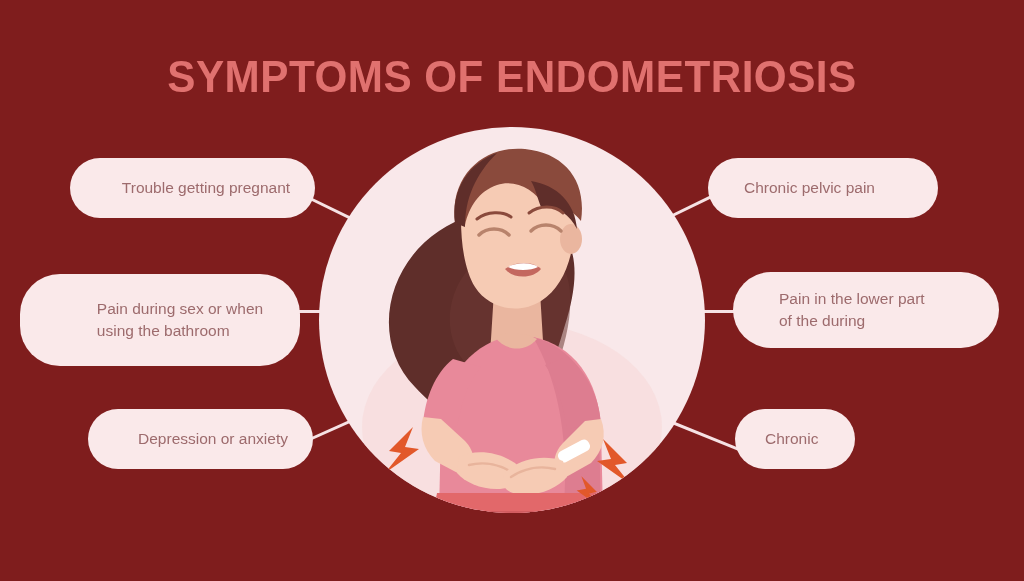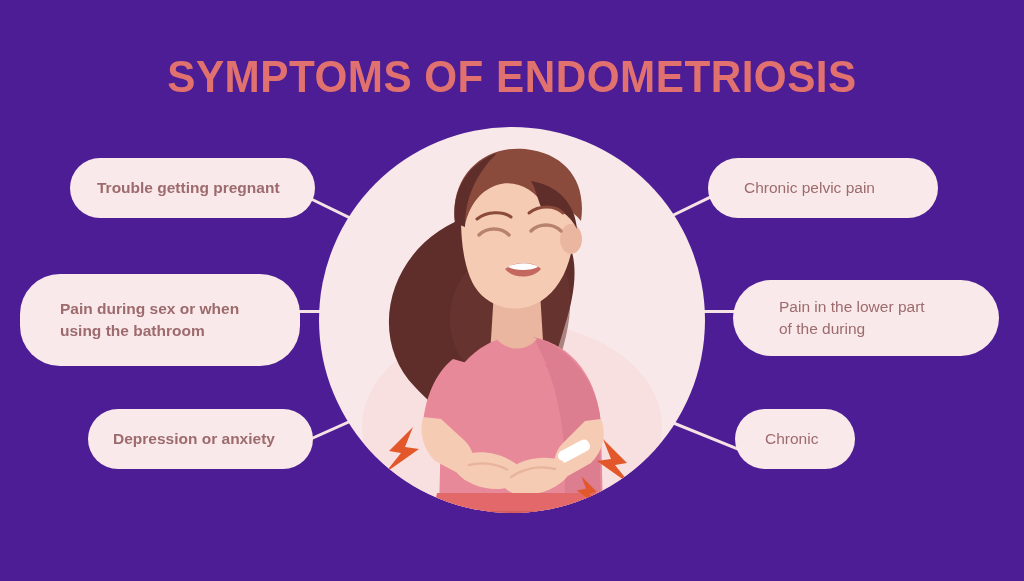--- a/index.html
+++ b/index.html
@@ -4,21 +4,21 @@
 <style>
   html, body {
     margin: 0;
     padding: 0;
     background: #ffffff;
   }
   #canvas {
     position: relative;
     width: 1024px;
     height: 581px;
-    background: #4c1d95;
+    background: #7f1d1d;
     overflow: hidden;
     font-family: "Liberation Sans", sans-serif;
   }
 
   
   #title {
     position: absolute;
     left: 0;
     top: 52px;
     width: 1024px;
@@ -58,29 +58,29 @@
     background: #fae9ea;
     border-radius: 40px;
     display: flex;
     align-items: center;
     box-sizing: border-box;
     color: #9d6b6d;
     font-family: "Liberation Sans", sans-serif;
     font-size: 15.5px;
     line-height: 1.45;
   }
-  .pill.left  { justify-content: flex-start; font-weight: bold; }
+  .pill.left  { justify-content: center; }
   .pill.right { justify-content: flex-start; }
   .pill-text { display: block; }
 
   #pill-0 { left: 70px;  top: 158px; width: 245px; height: 60px; padding: 0 0 0 27px; }
   #pill-1 { left: 20px;  top: 274px; width: 280px; height: 92px; padding: 0 0 0 40px; }
   #pill-2 { left: 88px;  top: 409px; width: 225px; height: 60px; padding: 0 0 0 25px; }
   #pill-3 { left: 708px; top: 158px; width: 230px; height: 60px; padding: 0 0 0 36px; text-align: center; }
-  #pill-4 { left: 733px; top: 280px; width: 266px; height: 76px; padding: 0 0 0 46px; }
+  #pill-4 { left: 733px; top: 272px; width: 266px; height: 76px; padding: 0 0 0 46px; }
   #pill-5 { left: 735px; top: 409px; width: 120px; height: 60px; padding: 0 0 0 30px; }
 
   
   #figure-svg { position: absolute; left: 0; top: 0; }
 </style>
 </head>
 <body>
 
 <div id="canvas">
 

